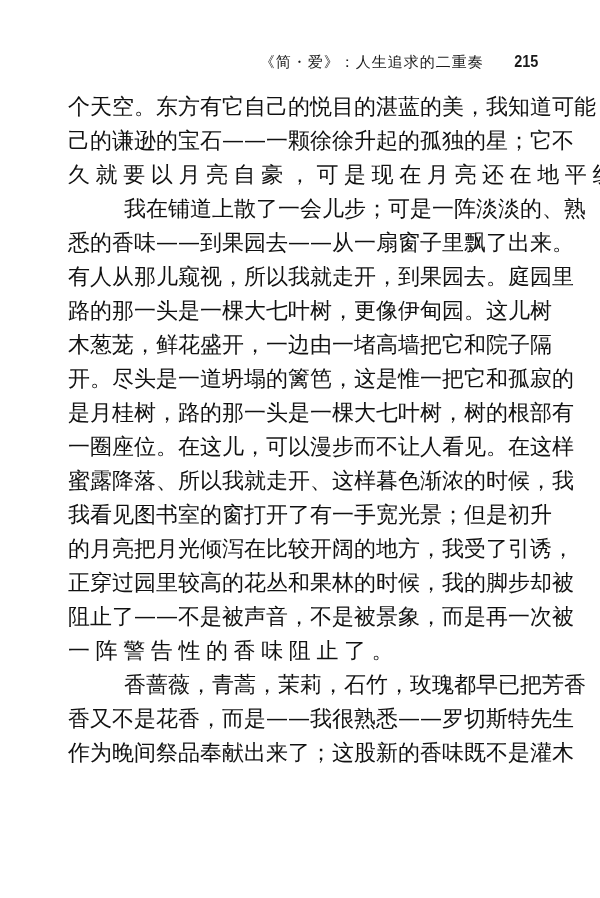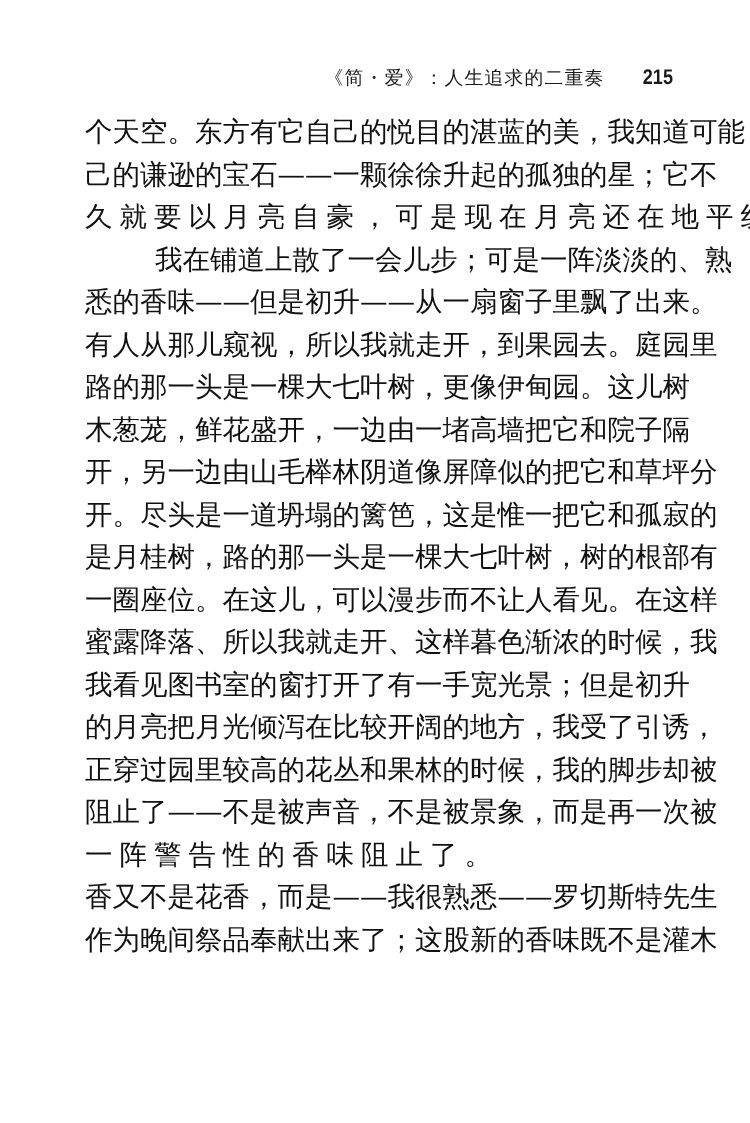--- a/index.html
+++ b/index.html
@@ -66,29 +66,29 @@
 <div class="page-header">
   <span class="running-title">《简・爱》：人生追求的二重奏</span>
   <span class="page-number">215</span>
 </div>
 
 <div class="body-text">
   <div class="line">个天空。东方有它自己的悦目的湛蓝的美，我知道可能</div>
   <div class="line">己的谦逊的宝石——一颗徐徐升起的孤独的星；它不</div>
   <div class="line last">久就要以月亮自豪，可是现在月亮还在地平线下面。</div>
   <div class="line indent">我在铺道上散了一会儿步；可是一阵淡淡的、熟</div>
-  <div class="line">悉的香味——但是初升——从一扇窗子里飘了出来。</div>
+  <div class="line">悉的香味——到果园去——从一扇窗子里飘了出来。</div>
   <div class="line">有人从那儿窥视，所以我就走开，到果园去。庭园里</div>
   <div class="line">路的那一头是一棵大七叶树，更像伊甸园。这儿树</div>
   <div class="line">木葱茏，鲜花盛开，一边由一堵高墙把它和院子隔</div>
-  <div class="line">开，另一边由山毛榉林阴道像屏障似的把它和草坪分</div>
   <div class="line">开。尽头是一道坍塌的篱笆，这是惟一把它和孤寂的</div>
   <div class="line">是月桂树，路的那一头是一棵大七叶树，树的根部有</div>
   <div class="line">一圈座位。在这儿，可以漫步而不让人看见。在这样</div>
   <div class="line">蜜露降落、所以我就走开、这样暮色渐浓的时候，我</div>
   <div class="line">我看见图书室的窗打开了有一手宽光景；但是初升</div>
   <div class="line">的月亮把月光倾泻在比较开阔的地方，我受了引诱，</div>
   <div class="line">正穿过园里较高的花丛和果林的时候，我的脚步却被</div>
   <div class="line">阻止了——不是被声音，不是被景象，而是再一次被</div>
   <div class="line last">一阵警告性的香味阻止了。</div>
+  <div class="line indent">香蔷薇，青蒿，茉莉，石竹，玫瑰都早已把芳香</div>
   <div class="line">香又不是花香，而是——我很熟悉——罗切斯特先生</div>
   <div class="line">作为晚间祭品奉献出来了；这股新的香味既不是灌木</div>
 </div>
 
 </body></html>

